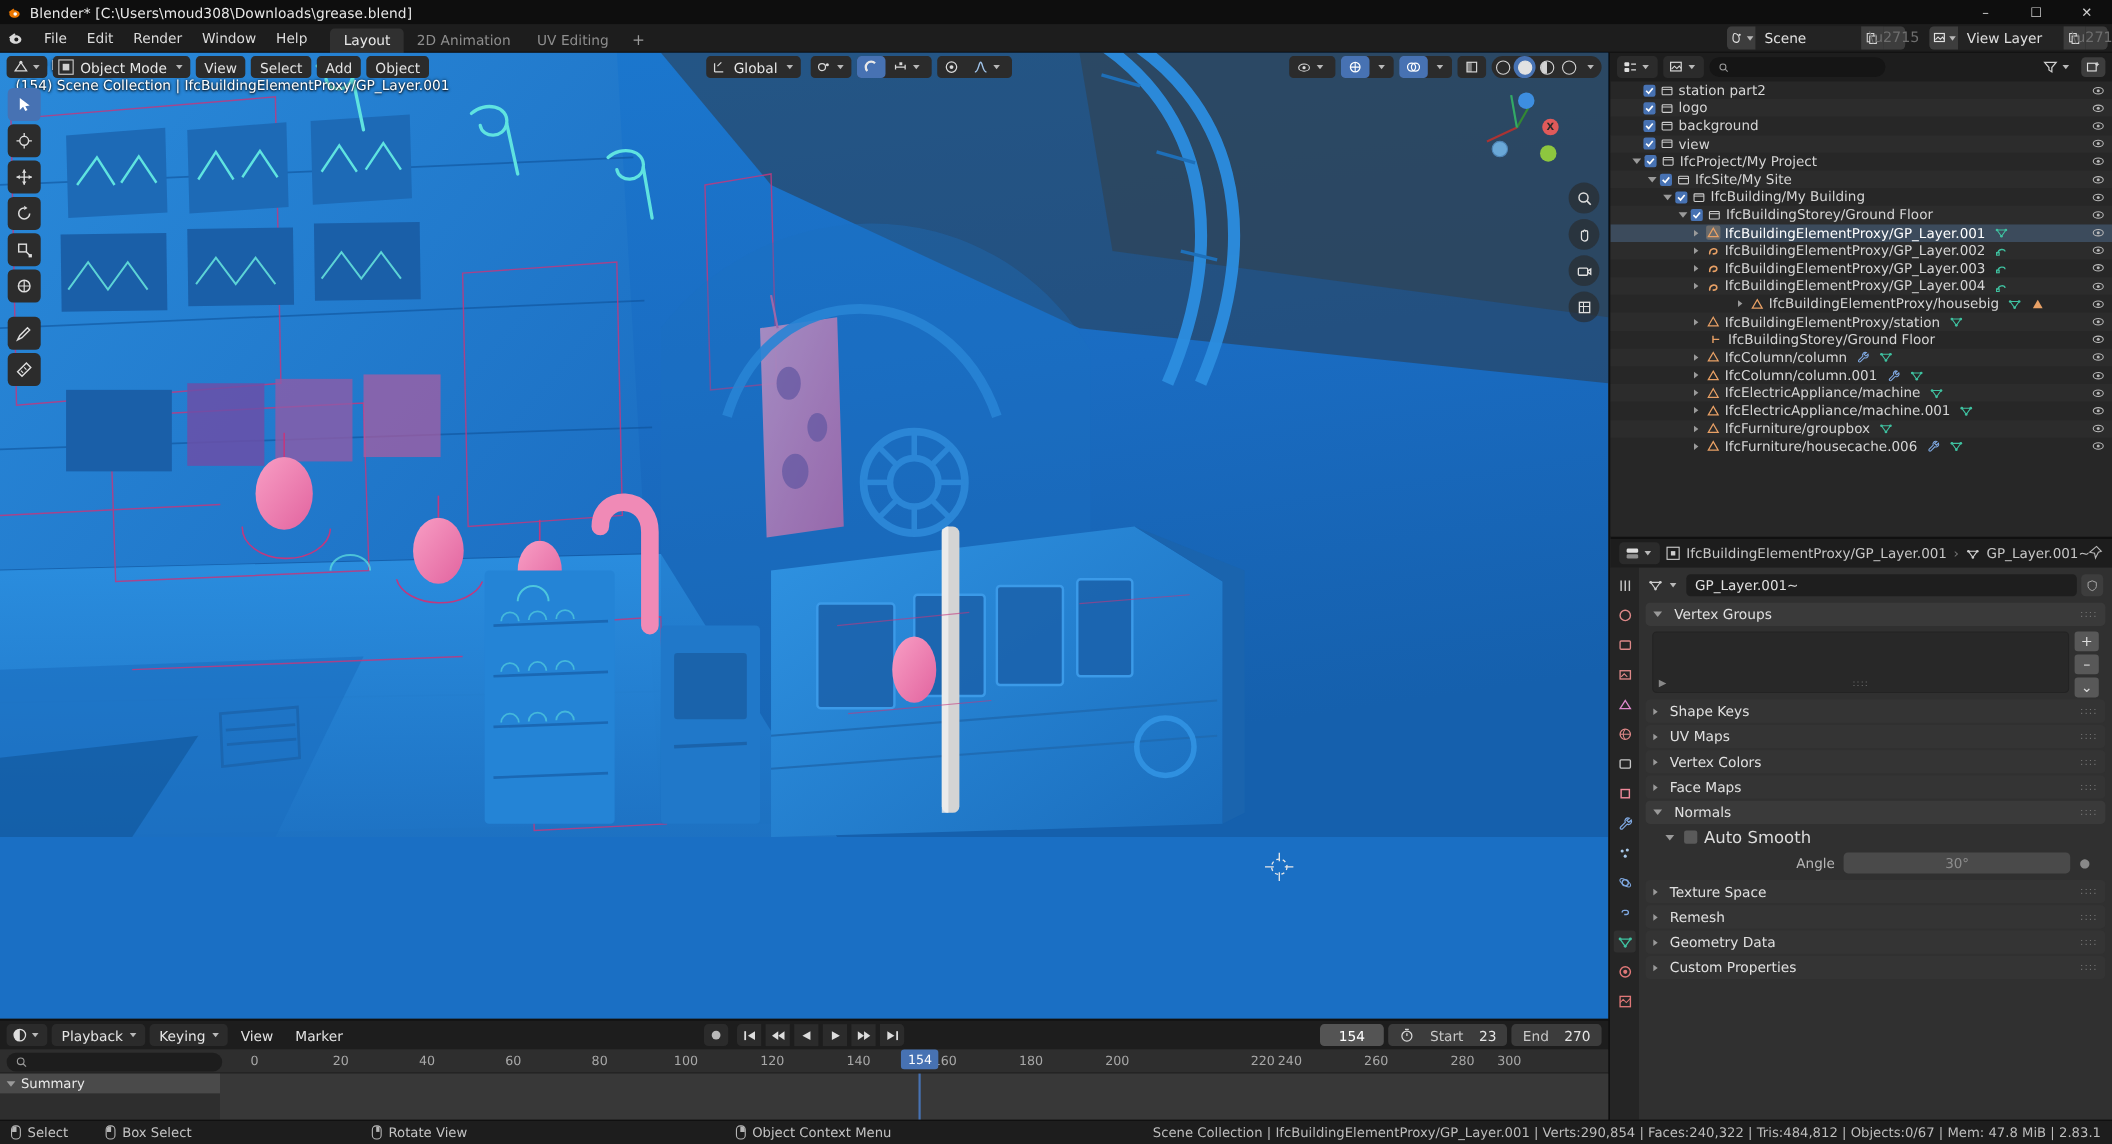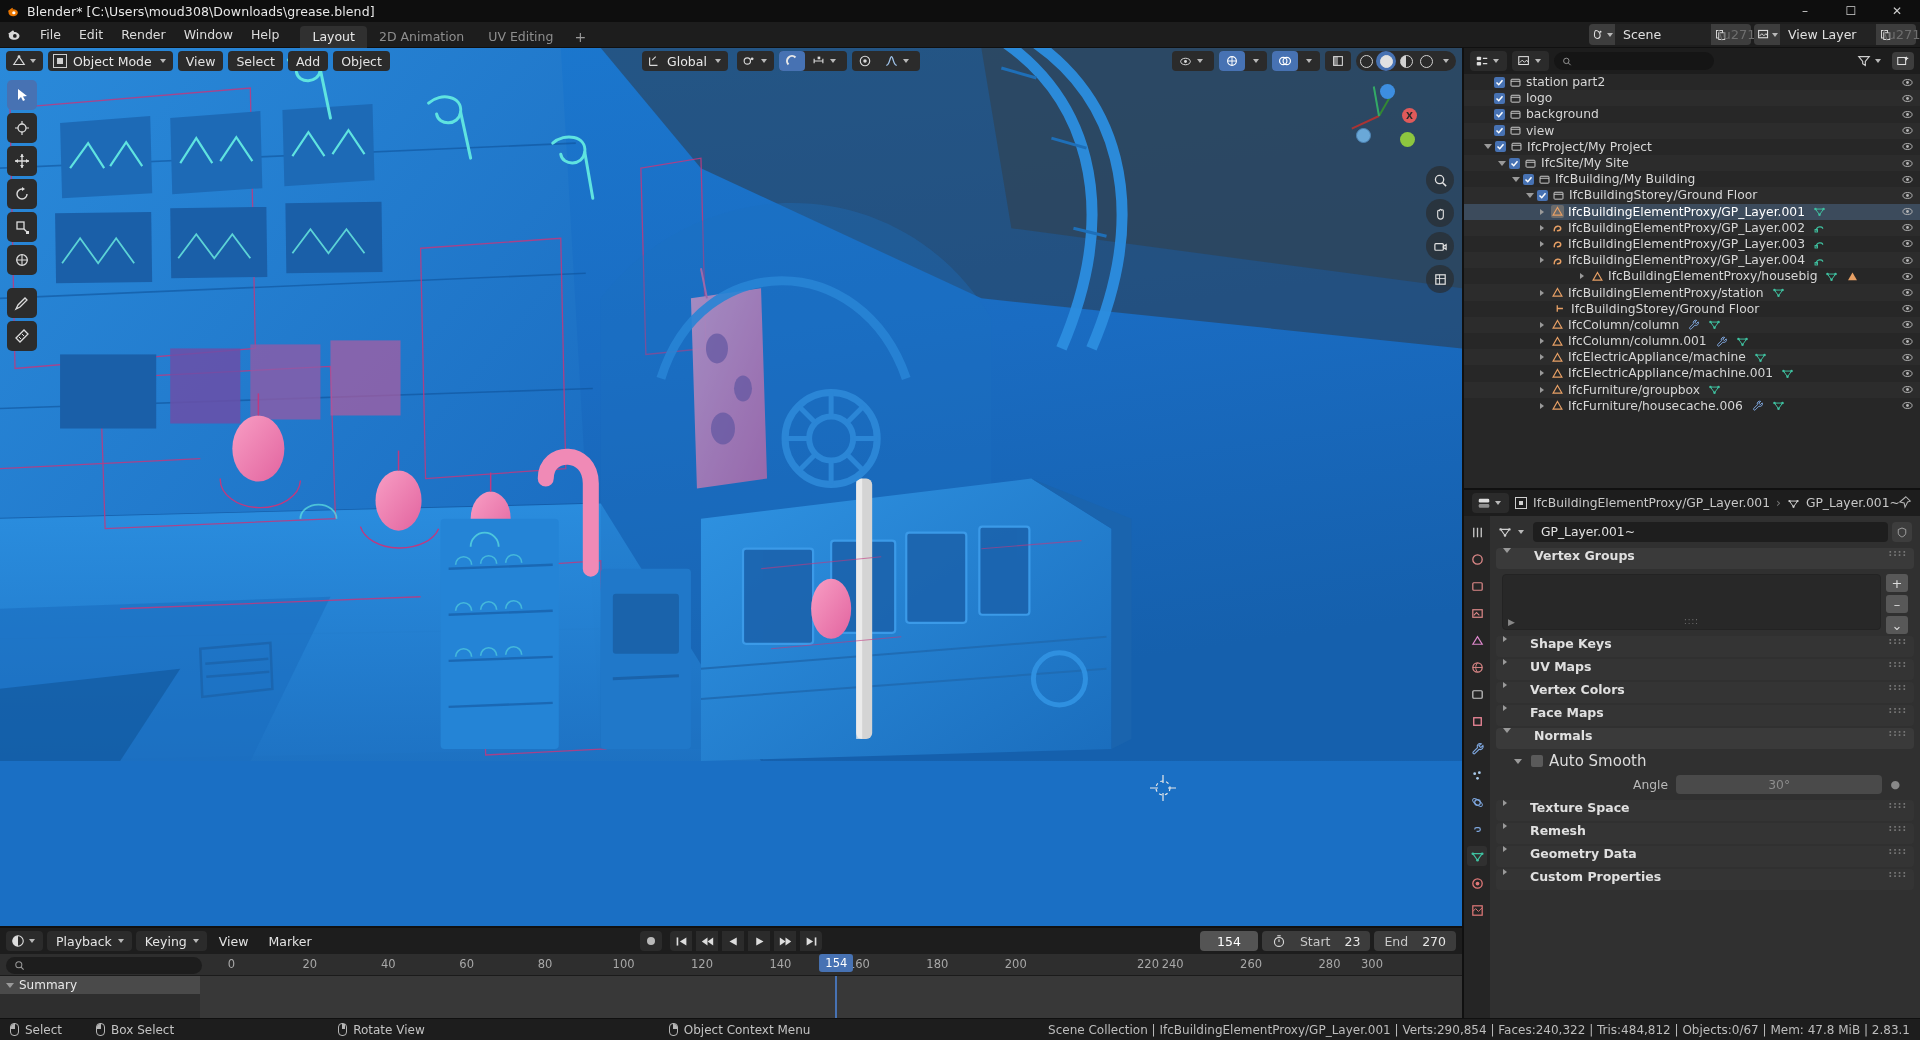--- a/index.html
+++ b/index.html
@@ -29,21 +29,21 @@
   }
   .menu-logo { width: 17px; height: 17px; margin-right: 8px; }
   .menu-item { padding: 0 9px; height: 20px; line-height: 20px; font-size: 12.5px; color: #dcdcdc; border-radius: 3px; }
   .tabs { display: flex; align-items: flex-end; height: 26px; margin-left: 12px; }
   .tab {
     padding: 0 12px; height: 22px; line-height: 22px; font-size: 12.5px;
     color: #8e8e8e; border-radius: 4px 4px 0 0; background: transparent;
   }
   .tab.active { background: #303030; color: #e9e9e9; }
   .tab.plus { color: #9a9a9a; padding: 0 9px; font-size: 14px; }
-  .topbar-right { position: absolute; right: 4px; top: 2px; display: flex; align-items: center; gap: 3px; }
+  .topbar-right { position: absolute; right: 4px; top: 2px; display: flex; align-items: center; gap: 22px; }
   .scene-block { display: flex; align-items: center; background: #282828; border-radius: 4px; height: 21px; }
   .sb-icon { width: 26px; height: 21px; display: flex; align-items: center; justify-content: center; gap:1px; background:#3d3d3d; border-radius:4px 0 0 4px;}
   .sb-name { padding: 0 10px 0 8px; font-size: 12.5px; color: #e0e0e0; min-width: 96px; height:21px; line-height:21px; background:#232323;}
   .sb-btn { width: 20px; height: 21px; display: flex; align-items: center; justify-content: center; background: #3d3d3d; }
   .sb-btn.last { border-radius: 0 4px 4px 0; }
   .sb-x { color: #6e6e6e; font-size: 13px; }
 
   
   .main { flex: 1; display: flex; min-height: 0; }
   .left-col { flex: 1; display: flex; flex-direction: column; min-width: 0; }
@@ -139,21 +139,21 @@
   .props { flex: 1; background: #303030; display: flex; flex-direction: column; border-top: 2px solid #101010; min-height:0;}
   .pr-header { height: 26px; flex:none; display: flex; align-items: center; gap: 6px; padding: 0 8px; background:#1d1d1d; font-size: 12.3px; color: #c8c8c8; position:relative;}
   .pr-body { flex: 1; display: flex; min-height: 0; }
   .pr-tabs { width: 26px; flex: none; background: #252525; padding-top: 6px; display: flex; flex-direction: column; align-items: center; gap: 7px; }
   .ptab { width: 20px; height: 20px; display: flex; align-items: center; justify-content: center; border-radius: 3px;}
   .ptab.active { background: #303030; }
   .pr-content { flex: 1; padding: 4px 0 0 0; overflow: hidden; }
   .pr-namerow { display: flex; align-items: center; gap: 4px; padding: 2px 8px 6px 4px; }
   .pr-namefield { flex: 1; background: #1e1e1e; border-radius: 4px; height: 20px; display: flex; align-items: center; padding: 0 8px; font-size: 12.3px; color: #e2e2e2;}
   .panel { margin: 0 6px 2px 6px; }
-  .panel-head { height: 21px; display: flex; gap: 20px; background: #3a3a3a; border-radius: 4px; padding: 0 7px; font-size: 12.5px; color: #e0e0e0; position: relative; font-weight: bold;}
+  .panel-head { height: 21px; display: flex; align-items: center; gap: 8px; background: #3a3a3a; border-radius: 4px; padding: 0 7px; font-size: 12.5px; color: #e0e0e0; position: relative;}
   .panel-head.closed { background: #343434; }
   .grip { position: absolute; right: 7px; color: #777; font-size: 9px; letter-spacing: 1px; }
   .vg-box { display: flex; gap: 5px; margin: 5px 6px 0 6px; }
   .vg-list { flex: 1; height: 56px; background: #282828; border: 1px solid #232323; border-radius: 4px; position: relative; }
   .vg-list .foot { position:absolute; bottom:2px; left:5px; color:#888; font-size:9px;}
   .vg-list .footgrip { position:absolute; bottom:3px; left:50%; transform:translateX(-50%); color:#777; font-size:8px; letter-spacing:1px;}
   .vg-btns { width: 22px; display: flex; flex-direction: column; gap: 3px; }
   .vg-btn { height: 18px; background: #585858; border-radius: 3px; display: flex; align-items: center; justify-content: center; font-size: 13px; color: #ddd; }
   .sub-row { display: flex; align-items: center; gap: 6px; padding: 3px 8px 3px 18px; font-size: 15px; color: #dcdcdc;}
   .chk-sq { width: 12px; height: 12px; background: #5a5a5a; border-radius: 2px; }
@@ -473,20 +473,24 @@
             <path d="M300 470 a18 14 0 0 1 36 0"></path>
           </g>
 
           <g stroke="#c0397f" stroke-width="1.1" fill="none" opacity="0.6">
             <path d="M760 520 L880 508"></path>
               <path d="M770 600 L900 588"></path>
             <path d="M980 500 L1080 492"></path>
           </g>
         </svg>
 
+        <div class="vp-info">
+          <div>User Perspective</div>
+          <div class="l2">(154) Scene Collection | IfcBuildingElementProxy/GP_Layer.001</div>
+        </div>
 
         <div class="vp-header" style="position:absolute;top:0;left:0;right:0;">
           <div class="ctl">
             <div style="padding:0 2px 0 6px;display:flex;align-items:center;">
               <svg width="14" height="14" viewBox="0 0 16 16">
                 <path d="M2 12 L8 3 L14 12z" fill="none" stroke="#d9d9d9" stroke-width="1.3"></path>
                   <circle cx="8" cy="3" r="1.6" fill="#d9d9d9"></circle>
               </svg>
                 <span class="caret"></span>
             </div>

